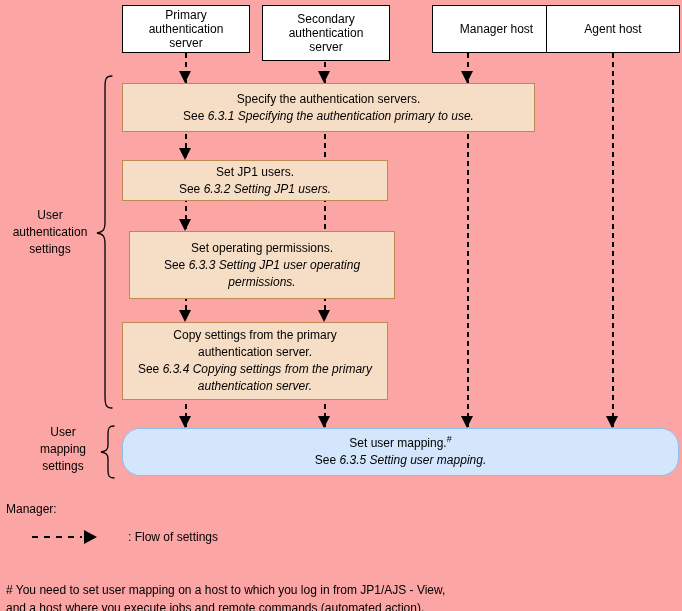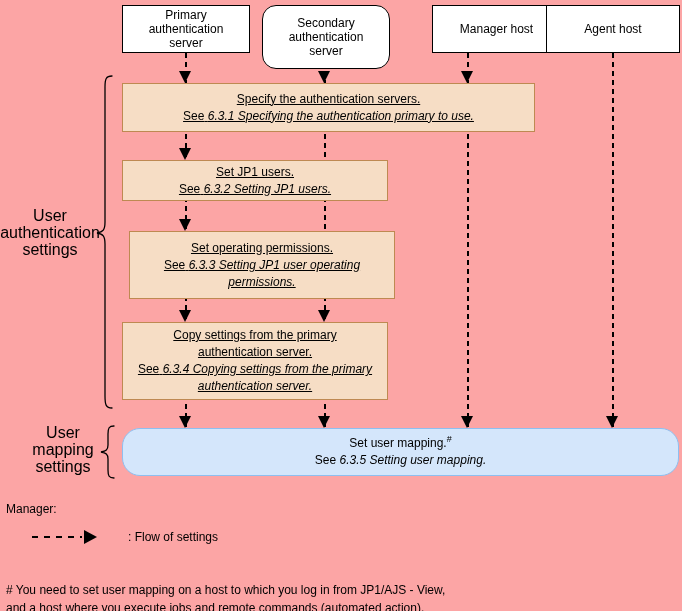--- a/index.html
+++ b/index.html
@@ -11,21 +11,21 @@
   .host-box {
     position:absolute; background:#fff; border:1.5px solid #000; z-index:1;
     display:flex; align-items:center; justify-content:center; text-align:center;
     font-size:12px; line-height:14px; box-sizing:border-box;
   }
   .host-box span { white-space:pre-line; }
   .step-box {
     position:absolute; z-index:1; box-sizing:border-box; padding:0 14px;
     background:var(--step-fill,#F6DDC5); border:1px solid var(--step-border,#BE8952);
     display:flex; flex-direction:column; justify-content:center;
-    text-align:center; font-size:12px; line-height:17px;text-decoration:underline;
+    text-align:center; font-size:12px; line-height:17px;
   }
   .mapping-box {
     position:absolute; z-index:1; box-sizing:border-box;
     background:var(--mapping-fill,#D4E6FB); border:1.5px solid var(--mapping-border,#8EBFF0);
     display:flex; flex-direction:column; justify-content:center;
     text-align:center; font-size:12px; line-height:17px;
   }
   .ref { font-style:italic; }
   sup { font-size:9px; line-height:0; }
   
@@ -34,21 +34,21 @@
     background-image:repeating-linear-gradient(180deg,#000 0 5px,transparent 5px 9px);
   }
   .arrow-down {
     position:absolute; z-index:2; width:0; height:0;
     border-left:6.5px solid transparent; border-right:6.5px solid transparent;
     border-top:12px solid #000;
   }
   
   .brace { position:absolute; z-index:1; }
   .group-label {
-    position:absolute; text-align:center; font-size:16px; line-height:17px;
+    position:absolute; text-align:center; font-size:12px; line-height:17px;
     white-space:pre-line; z-index:1;
   }
   
   .legend-title { position:absolute; left:6px; top:502px; font-size:12px; }
   .legend-dash {
     position:absolute; left:32px; top:536px; width:50px; height:2px;
     background-image:repeating-linear-gradient(90deg,#000 0 6px,transparent 6px 12px);
   }
   .legend-arrow {
     position:absolute; left:84px; top:530px; width:0; height:0;
@@ -65,21 +65,21 @@
 </head>
 <body>
 
 <div class="diagram">
 
   <div class="host-box" style="left:122px; top:5px; width:128px; height:48px;">
     <span>Primary
 authentication
 server</span>
   </div>
-  <div class="host-box" style="left:262px; top:5px; width:128px; height:64px;border-radius:14px;">
+  <div class="host-box" style="left:262px; top:5px; width:128px; height:56px;">
     <span>Secondary
 authentication
 server</span>
   </div>
   <div class="host-box" style="left:403px; top:5px; width:129px; height:48px;margin-left:29px;">
     <span>Manager host</span>
   </div>
   <div class="host-box" style="left:546px; top:5px; width:134px; height:48px;">
     <span>Agent host</span>
   </div>

